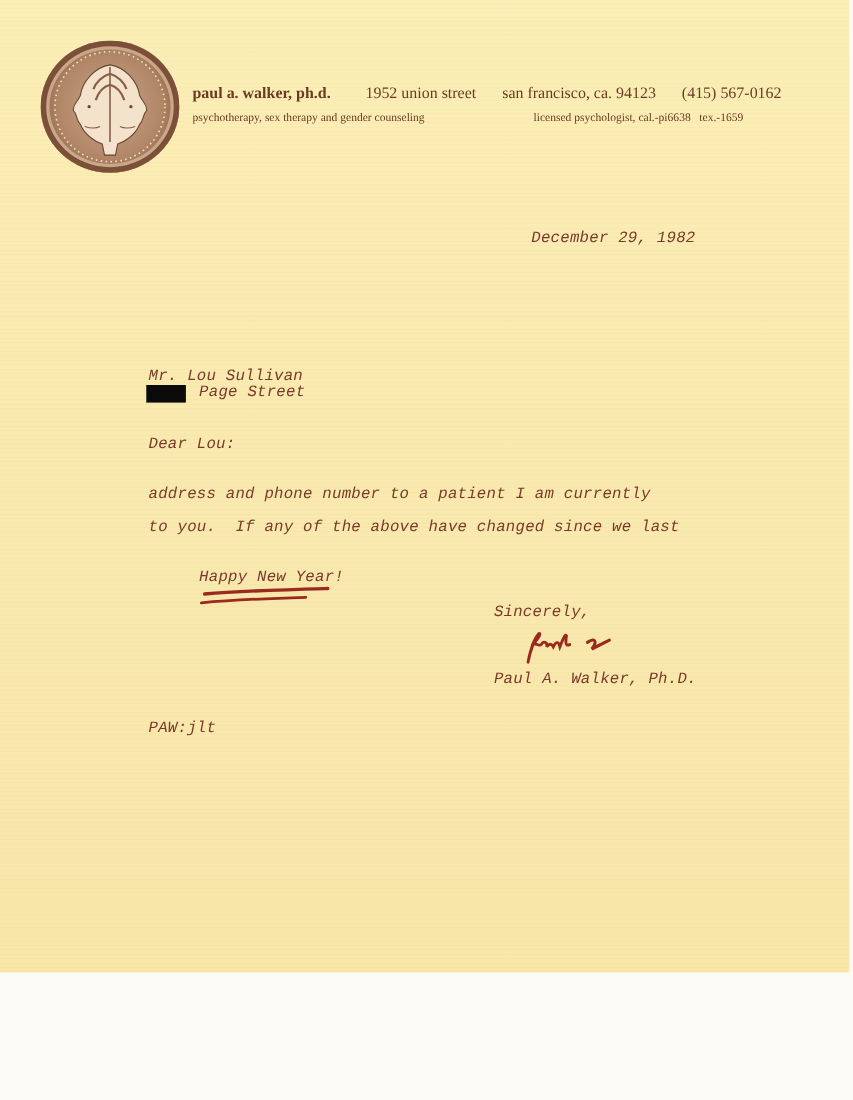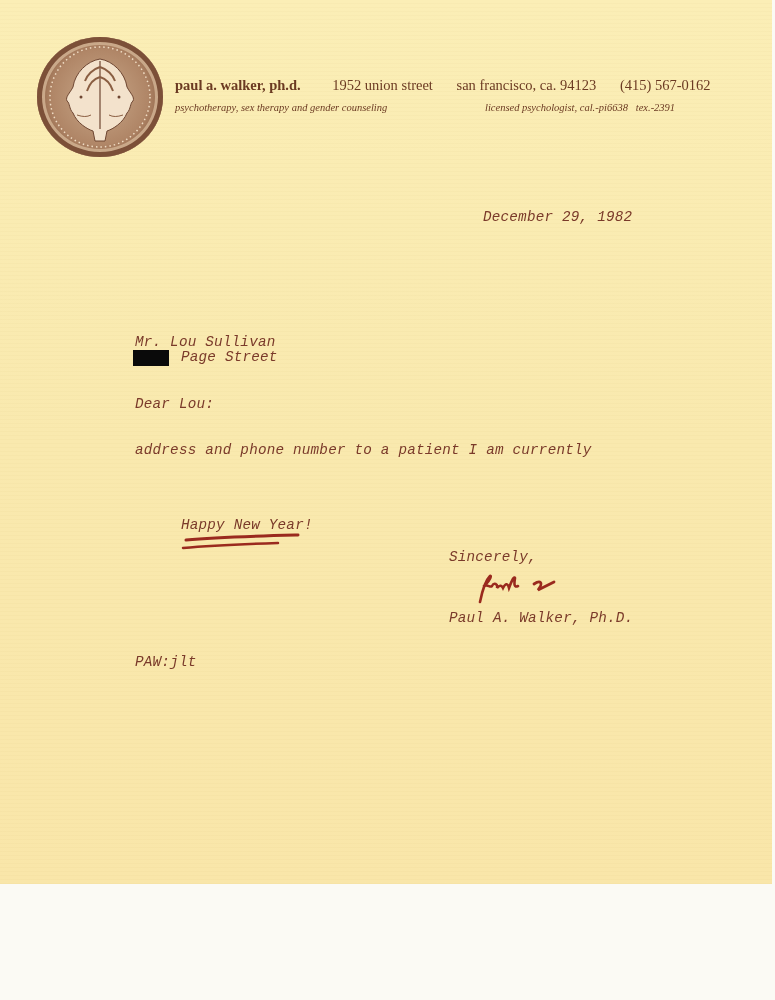--- a/index.html
+++ b/index.html
@@ -22,21 +22,21 @@
     .coin svg { position: absolute; left: 0; top: 0; }
     .lh-name {
       position: absolute; top: 77px; left: 175px;
       font-family: "Liberation Serif", serif; font-size: 14.5px; color: #6b3a22;
       white-space: nowrap;
     }
     .lh-name b { font-weight: bold; }
     .lh-name span { display: inline-block; }
     .lh-sub {
       position: absolute; top: 102px; font-family: "Liberation Serif", serif;
-      font-style: italic; font-size: 10.5px; color: #6b3a22; white-space: nowrap;
+      font-size: 10.5px; color: #6b3a22; white-space: nowrap;
     }
     .type {
       position: absolute; font-family: "Liberation Mono", monospace;
       font-size: 14.3px; color: #7a3a2a; white-space: pre; line-height: 15px;
       letter-spacing: 0.2px;
       font-style: italic;
     }
     .redact { position: absolute; left: 133px; top: 350px; width: 36px; height: 16px; background: #0a0a0a; }
     .hw { position: absolute; }
   </style>
@@ -57,31 +57,32 @@
     </svg>
   </div>
 
   <div class="lh-name">
     <b>paul a. walker, ph.d.</b>
     <span style="margin-left:28px">1952 union street</span>
     <span style="margin-left:20px">san francisco, ca. 94123</span>
     <span style="margin-left:20px">(415) 567-0162</span>
   </div>
   <div class="lh-sub" style="left:175px">psychotherapy, sex therapy and gender counseling</div>
-  <div class="lh-sub" style="left:485px; white-space:pre">licensed psychologist, cal.-pi6638   tex.-2391</div>
+  <div class="lh-sub" style="left:485px; white-space:pre">licensed psychologist, cal.-pi6638   tex.-1659</div>
 
   <div class="type" style="left:483px; top:210px">December 29, 1982</div>
 
   <div class="type" style="left:135px; top:335px">Mr. Lou Sullivan</div>
   <div class="redact"></div>
   <div class="type" style="left:181px; top:350px">Page Street</div>
 
   <div class="type" style="left:135px; top:397px">Dear Lou:</div>
 
   <div class="type" style="left:135px; top:443px">address and phone number to a patient I am currently</div>
+  <div class="type" style="left:135px; top:473px">to you.  If any of the above have changed since we last</div>
 
   <div class="type" style="left:181px; top:518px">Happy New Year!</div>
   <svg class="hw" style="left:180px; top:532px" width="125" height="22">
     <path d="M6 8 C40 5 80 4 118 3" stroke="#9a2a1e" stroke-width="3" fill="none" stroke-linecap="round"></path>
     <path d="M3 16 C35 13 65 12 98 11" stroke="#9a2a1e" stroke-width="2.5" fill="none" stroke-linecap="round"></path>
   </svg>
 
   <div class="type" style="left:449px; top:550px">Sincerely,</div>
   <svg class="hw" style="left:470px; top:572px" width="100" height="36">
     <path d="M10 30 C12 20 16 8 20 4 C22 3 20 8 16 12 M14 14 C18 12 20 16 22 14 C24 10 28 12 27 16 C30 12 32 14 33 16 C36 10 38 12 39 16 C42 8 44 4 45 6 C44 12 44 16 48 14" stroke="#9a2a1e" stroke-width="2.6" fill="none" stroke-linecap="round"></path>

